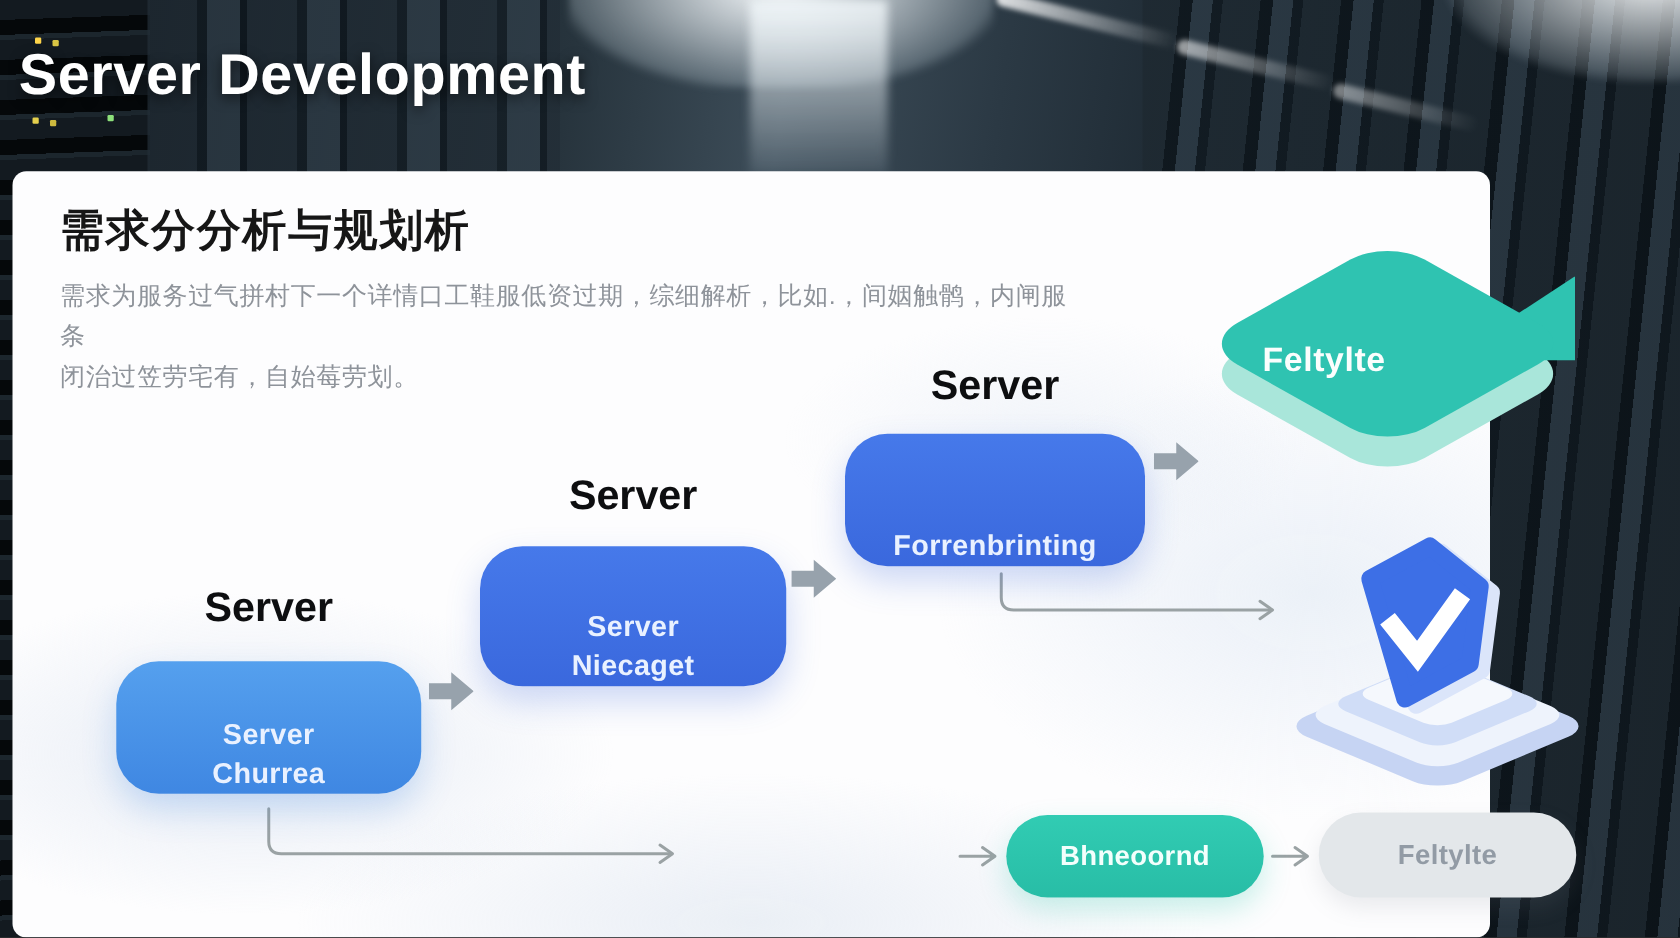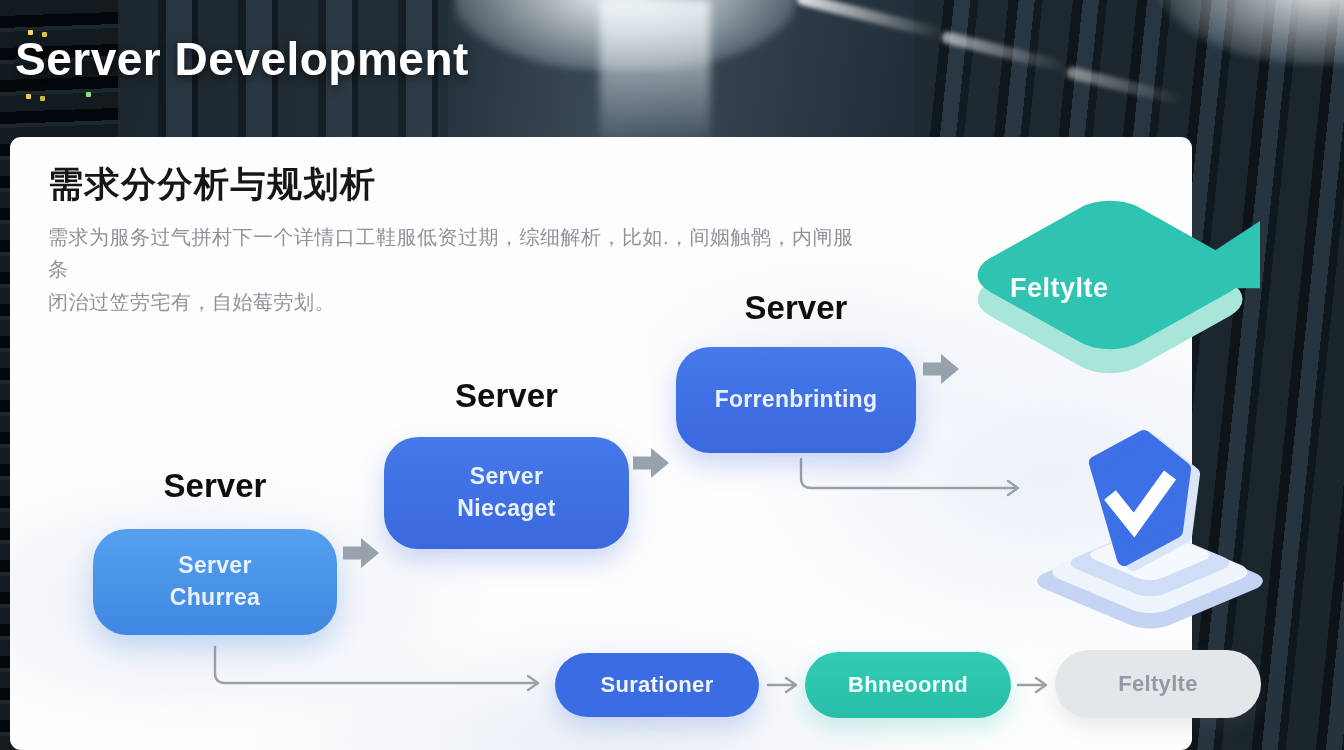--- a/index.html
+++ b/index.html
@@ -33,21 +33,21 @@
 
   .section-heading{left:38px;top:24px;font-size:35px;font-weight:800;color:#161616;letter-spacing:1.5px;}
   .body-text{left:38px;top:84px;width:810px;font-size:20px;line-height:1.62;color:#8e939a;letter-spacing:.5px;}
 
   
   .flow-label{font-size:33px;font-weight:800;color:#0d0e10;text-align:center;}
   .label-1{left:83px;top:330px;width:244px;}
   .label-2{left:374px;top:240px;width:245px;}
   .label-3{left:666px;top:152px;width:240px;}
 
-  .flow-box{border-radius:34px;color:#e9f1ff;display:flex;flex-direction:column;align-items:center;justify-content:center;font-size:23px;font-weight:600;line-height:1.38;letter-spacing:.3px;text-align:center;}
+  .flow-box{border-radius:34px;color:#e9f1ff;display:flex;flex-direction:column;align-items:center;justify-content:flex-end;font-size:23px;font-weight:600;line-height:1.38;letter-spacing:.3px;text-align:center;}
   .box-1{left:83px;top:392px;width:244px;height:106px;background:linear-gradient(180deg,#55a0ee,#3f87e2);box-shadow:0 12px 26px rgba(64,135,226,.25);}
   .box-2{left:374px;top:300px;width:245px;height:112px;background:linear-gradient(180deg,#4679ea,#3a68dd);box-shadow:0 12px 26px rgba(58,104,221,.25);}
   .box-3{left:666px;top:210px;width:240px;height:106px;background:linear-gradient(180deg,#4679ea,#3a68dd);box-shadow:0 12px 26px rgba(58,104,221,.25);}
 
   .block-arrow{width:36px;height:36px;background:#97a2ac;clip-path:polygon(0 32%,50% 32%,50% 8%,100% 50%,50% 92%,50% 68%,0 68%);}
   .ba-1{left:333px;top:398px;}
   .ba-2{left:623px;top:308px;}
   .ba-3{left:913px;top:214px;}
 
   
@@ -142,18 +142,17 @@
         <rect transform="translate(140,138) scale(1,0.42) rotate(45)" x="-62" y="-62" width="124" height="124" rx="20" fill="#d0ddf7"></rect>
         <rect transform="translate(140,130) scale(1,0.42) rotate(45)" x="-47" y="-47" width="94" height="94" rx="16" fill="#f5f8fd"></rect>
       </g>
       <g>
         <path d="M86,38 L134,12 L174,44 L166,106 L114,134 Z" fill="#dbe5fa" stroke="#dbe5fa" stroke-width="14" stroke-linejoin="round" transform="translate(9,5)"></path>
         <path d="M86,38 L134,12 L174,44 L166,106 L114,134 Z" fill="#3d6fe6" stroke="#3d6fe6" stroke-width="14" stroke-linejoin="round"></path>
         <path d="M100,70 L124,100 L160,50" fill="none" stroke="#ffffff" stroke-width="15"></path>
       </g>
     </svg>
 
-    <div class="pill pill-1">Surationer</div>
     <div class="pill pill-2">Bhneoornd</div>
     <div class="pill pill-3">Feltylte</div>
 
   </div>
 </div>
 
 </body></html>

